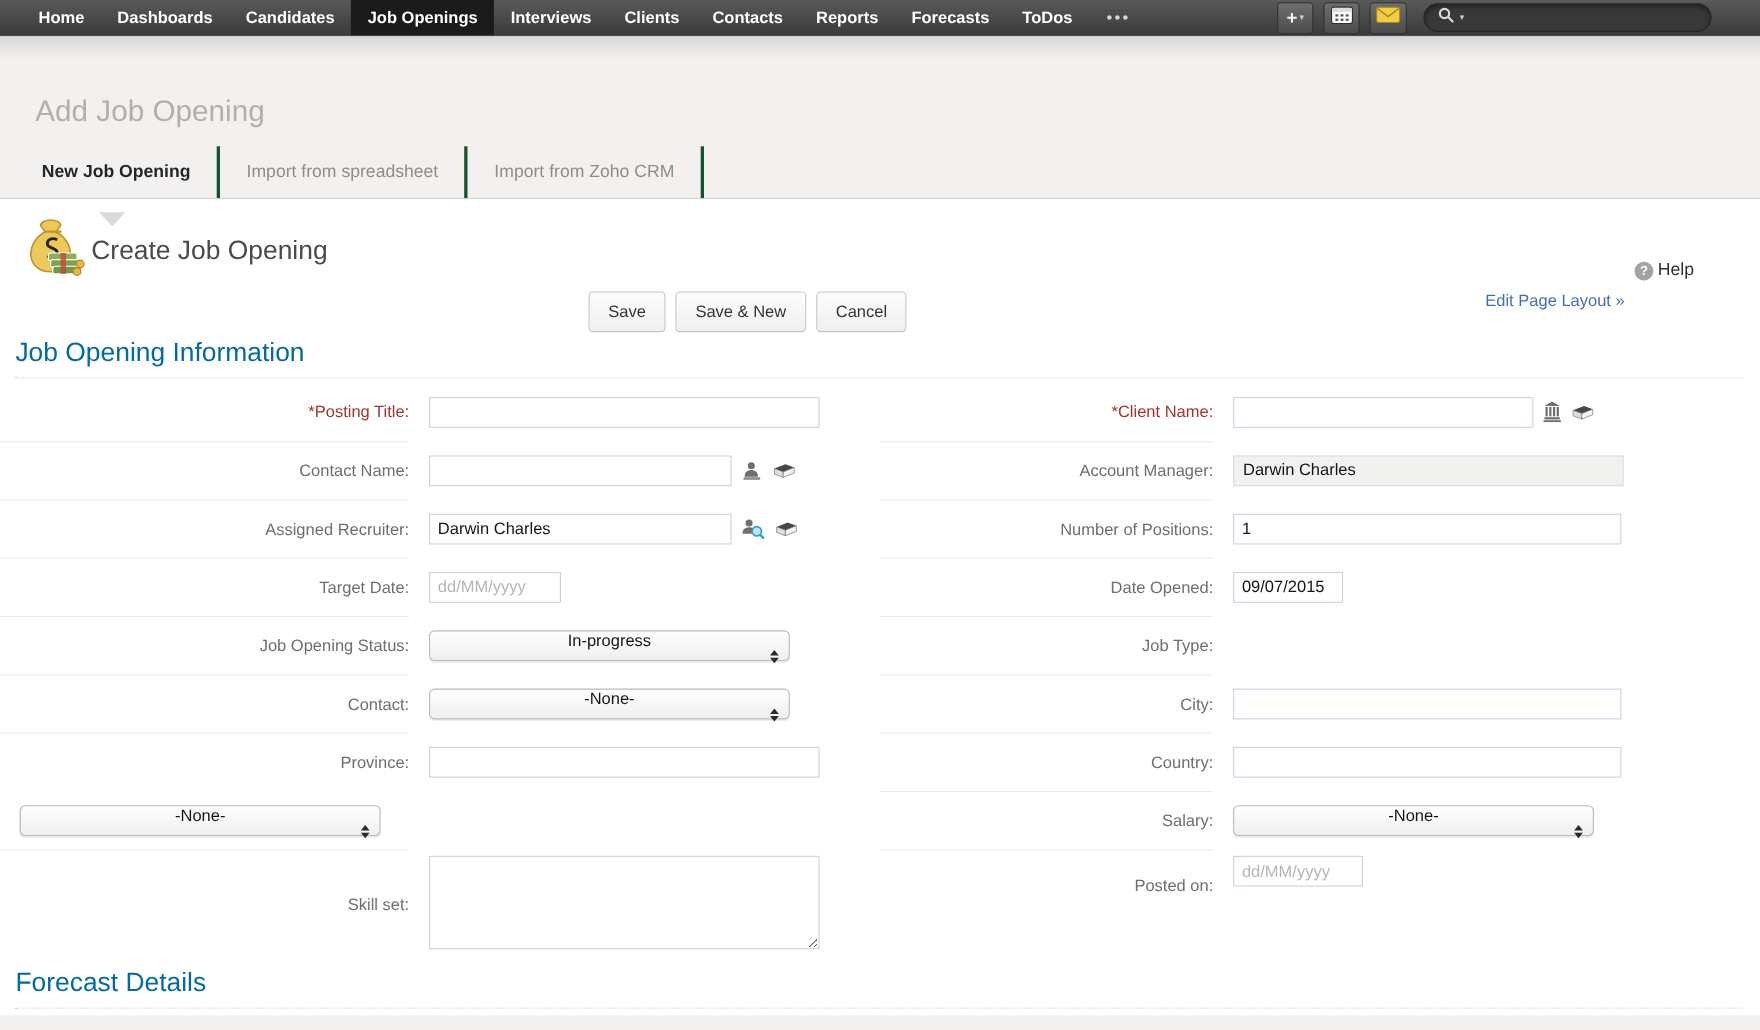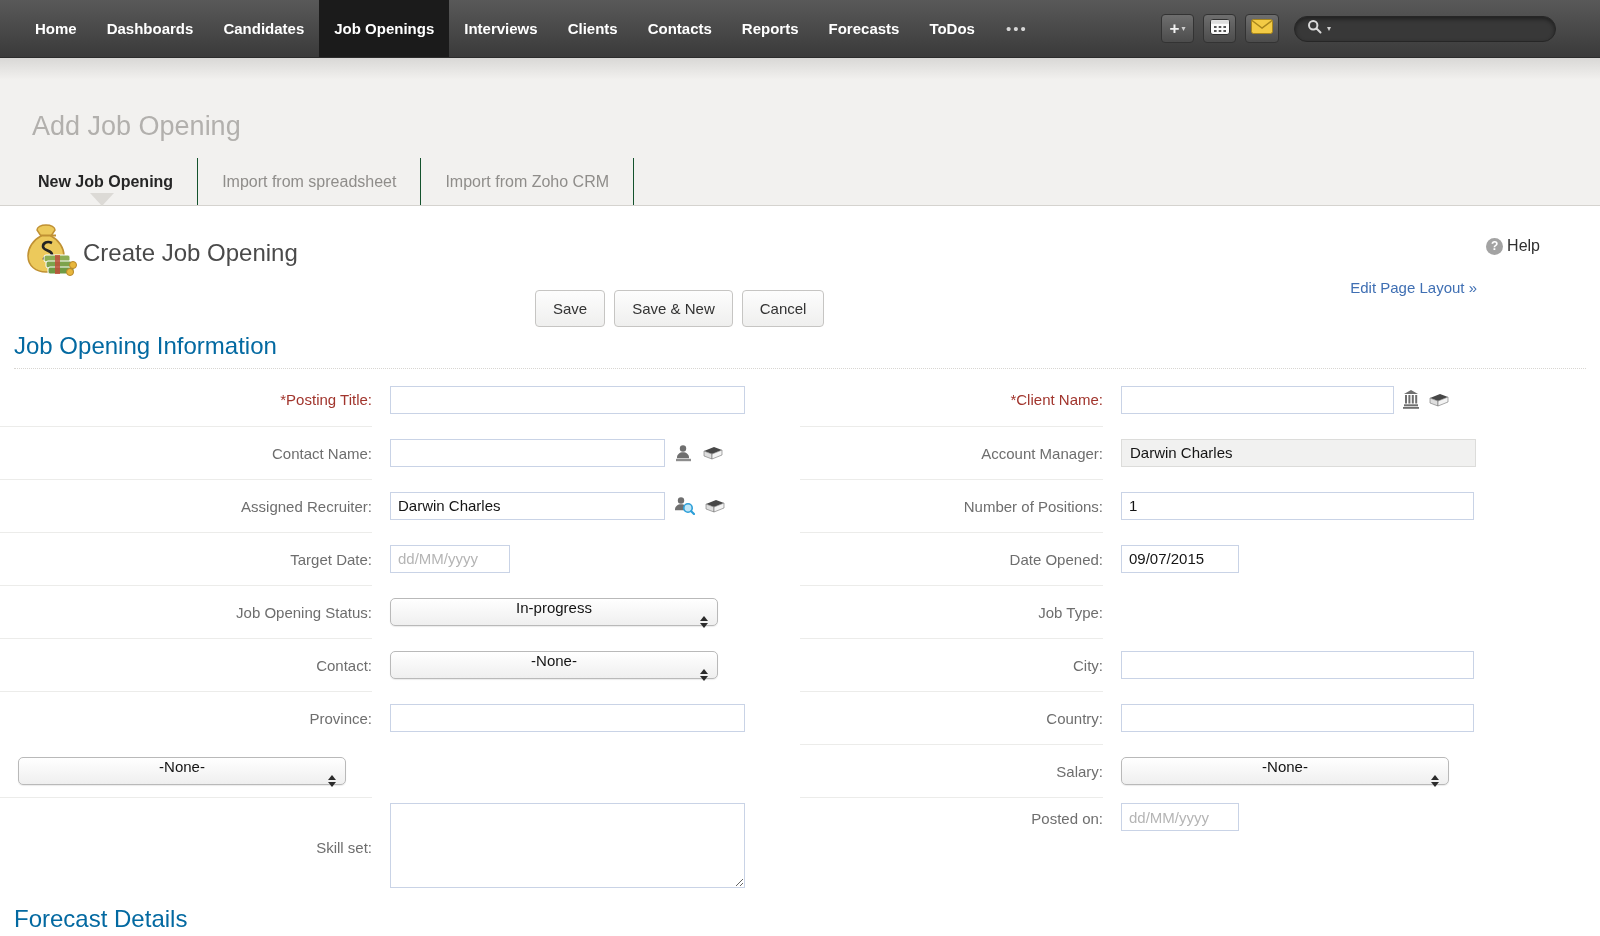--- a/index.html
+++ b/index.html
@@ -6,21 +6,21 @@
   html,body { margin:0; padding:0; }
   body {
     width:1600px; height:936px; overflow:hidden; position:relative;
     background:#f2f1ef;
     font-family:"Liberation Sans", sans-serif;
     color:#333;
   }
 
   
   .topnav{
-    height:58px; display:flex; align-items:stretch; padding-left:20px;
+    height:33px; display:flex; align-items:stretch; padding-left:20px;
     background:linear-gradient(#595959,#3a3a3a);
     border-bottom:1px solid #2c2c2c;
   }
   .nav-item{
     color:#fff; font-size:15px; font-weight:bold; padding:0 15px;
     display:flex; align-items:center; cursor:pointer; white-space:nowrap;
   }
   .nav-item.active{ background:#1b1b1b; }
   .nav-overflow{
     color:#d6d6d6; font-size:15px; letter-spacing:2px; padding:0 16px;
@@ -48,21 +48,21 @@
     font-size:27px; line-height:32px; color:#b2b0ad; margin:30px 0 0 32px; font-weight:normal;
   }
 
   
   .tabstrip{
     display:flex; margin-top:16px; padding-left:14px;
     border-bottom:1px solid #d5d3cf;
   }
   .tab{
     font-size:16px; line-height:19px; padding:14px 24px; color:#8f8d8a;
-    border-right:1px solid #14532d; cursor:pointer; white-space:nowrap;
+    border-right:3px solid #14532d; cursor:pointer; white-space:nowrap;
   }
   .tab.active{ color:#262626; font-weight:bold; }
   .tab-caret{
     position:absolute; left:90px; top:193px; width:0; height:0;
     border-left:12px solid transparent; border-right:12px solid transparent;
     border-top:13px solid #dcdad6; z-index:3;
   }
 
   
   .content{ background:#fff; height:742px; }
@@ -70,21 +70,21 @@
   .record-title{ font-size:24px; color:#4a4a4a; }
   .help{
     position:absolute; top:237px; right:60px; display:flex; align-items:center; gap:4px; cursor:pointer;
   }
   .help-q{
     width:17px; height:17px; border-radius:50%; background:#a3a3a3; color:#fff;
     font-size:12px; font-weight:bold; display:flex; align-items:center; justify-content:center;
   }
   .help-label{ font-size:16px; color:#2f2f2f; }
   .edit-layout{
-    position:absolute; top:279px; right:123px; font-size:15px; color:#3f6fb3; cursor:pointer;
+    position:absolute; top:265px; right:123px; font-size:15px; color:#3f6fb3; cursor:pointer;
   }
 
   .btn-row{ display:flex; gap:9px; margin:6px 0 0 535px; }
   .btn{
     background:linear-gradient(#fdfdfd,#efefee); border:1px solid #c6c5c3; border-radius:4px;
     font-size:15px; color:#333; padding:9px 17px; cursor:pointer; font-family:inherit;
   }
 
   .section-title{
     font-size:24px; color:#0369a1; margin:5px 14px 0 14px; line-height:28px;
@@ -411,21 +411,21 @@
         <div class="fval">
           <input class="tin" style="width: 353px;" value="1">
         </div>
       </div>
 
       <div class="frow">
         <div class="flabel">
             <span>Date Opened:</span>
           </div>
         <div class="fval">
-          <input class="tin" style="width: 118px;" value="09/07/2015">
+          <input class="tin" style="width: 100px;" value="09/07/2015">
         </div>
       </div>
 
       <div class="frow">
         <div class="flabel">
             <span>Job Type:</span>
           </div>
       </div>
 
       <div class="frow">
@@ -455,21 +455,21 @@
             <span>-None-</span>
             <span class="arrows">
                 <i class="tri-up"></i>
                 <i class="tri-down"></i>
               </span>
           </div>
         </div>
       </div>
 
       <div class="frow tall">
-        <div class="flabel" style="align-items:flex-start; padding-top:12px;text-align:right;">
+        <div class="flabel" style="align-items:flex-start; padding-top:24px;text-align:right;">
             <span>Posted on:</span>
           </div>
         <div class="fval">
           <input class="tin" style="width: 118px;" placeholder="dd/MM/yyyy">
         </div>
       </div>
 
     </div>
   </div>
 

